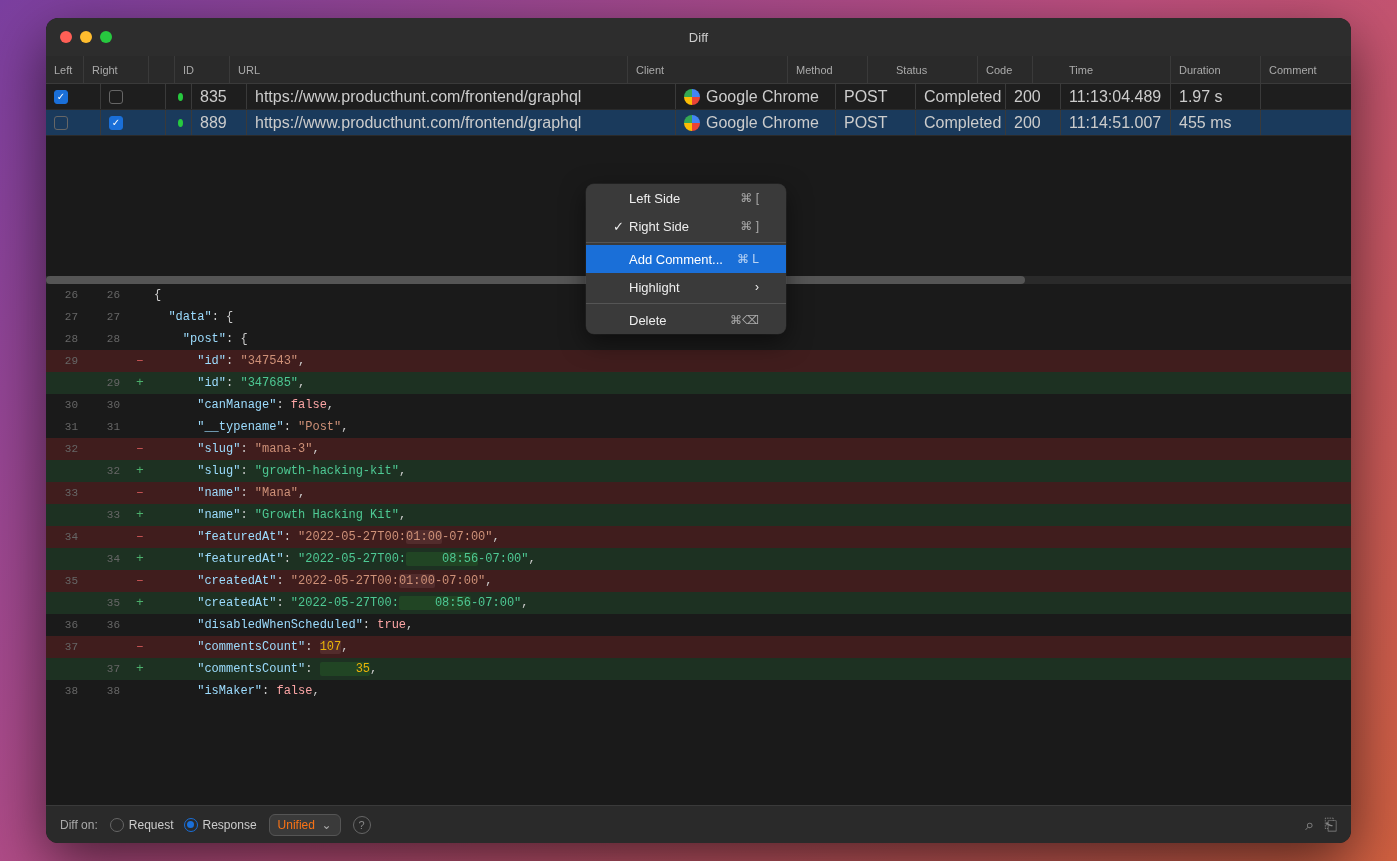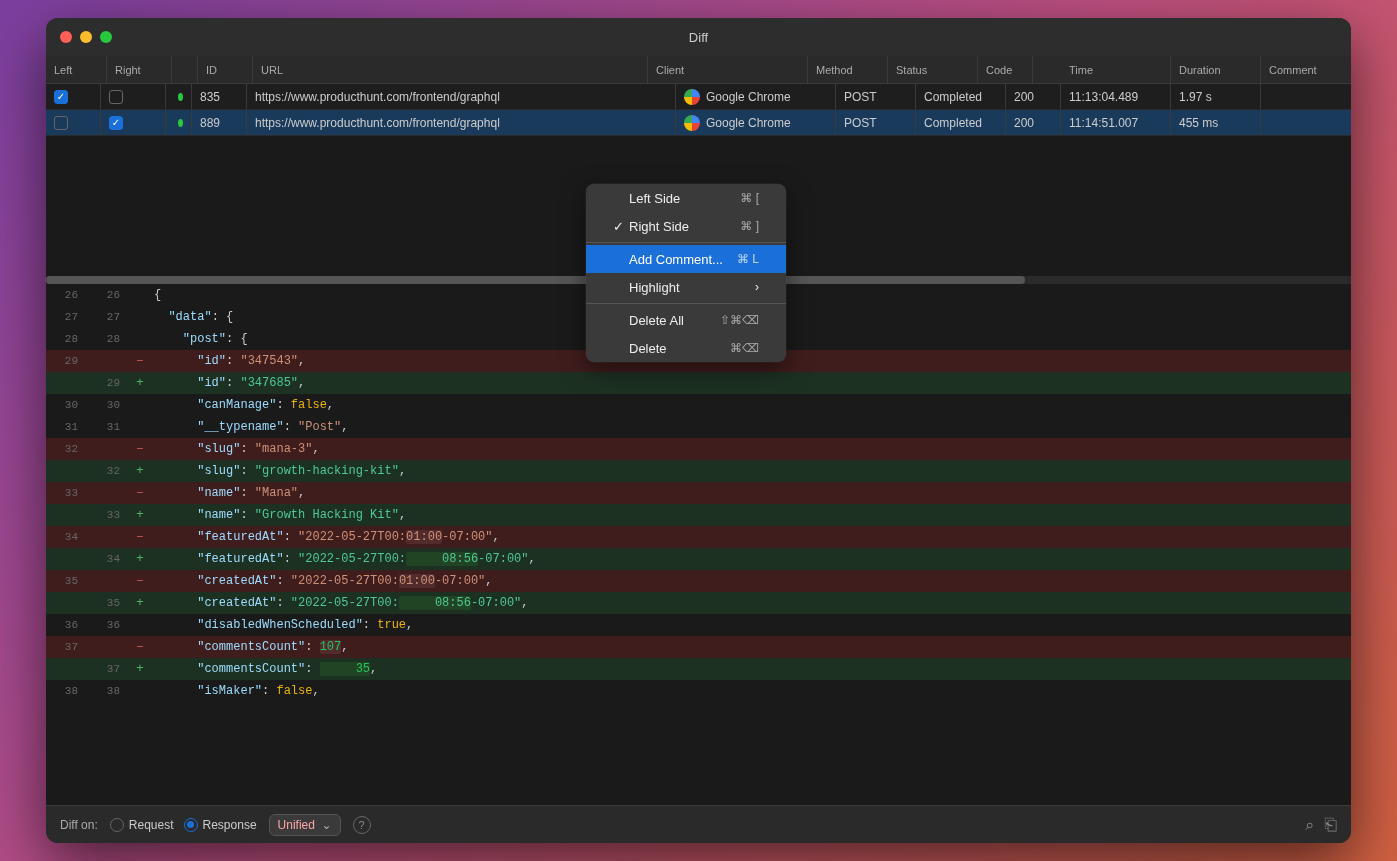--- a/index.html
+++ b/index.html
@@ -69,36 +69,36 @@
       font-weight: 500;
     }
     .th {
       padding: 0 8px;
       height: 100%;
       display: flex;
       align-items: center;
       border-right: 1px solid #3a3a3a;
       flex-shrink: 0;
     }
-    .th-left { width: 61px; }
+    .th-left { width: 38px; }
     .th-right { width: 65px; }
     .th-id { width: 55px; }
     .th-url { flex: 1; }
     .th-client { width: 160px; }
     .th-method { width: 80px; }
-    .th-status { width: 90px; }
+    .th-status { width: 90px; margin-left: 20px; }
     .th-code { width: 55px; }
     .th-time { width: 110px; margin-left: 28px; }
     .th-duration { width: 90px; }
     .th-comment { width: 90px; border-right: none; }
     .table-row {
       display: flex;
       height: 26px;
       align-items: center;
-      font-size: 12px;
+      font-size: 16px;
       color: #cccccc;
       border-bottom: 1px solid #2a2a2a;
       cursor: pointer;
     }
     .table-row.selected-blue {
       background: #1a3a5c;
     }
     .td {
       padding: 0 8px;
       height: 100%;
@@ -262,22 +262,22 @@
     .diff-marker.plus { color: #4caf6c; }
     .diff-text {
       flex: 1;
       white-space: pre;
       padding-left: 4px;
     }
     .color-bracket { color: #cccccc; }
     .color-key { color: #9cdcfe; }
     .color-string { color: #ce9178; }
     .color-string-green { color: #4ec994; }
-    .color-bool { color: #eab308; }
-    .color-num { color: #22c55e; }
+    .color-bool { color: #fca5a5; }
+    .color-num { color: #eab308; }
     .color-num-highlight { background: rgba(100,60,60,0.5); border-radius: 2px; }
     .color-num-highlight-green { background: rgba(40,100,40,0.4); border-radius: 2px; padding-left: 36px; }
     
     .bottom-bar {
       height: 38px;
       background: #2a2a2a;
       border-top: 1px solid #3a3a3a;
       display: flex;
       align-items: center;
       padding: 0 14px;
@@ -331,21 +331,21 @@
       color: #cccccc;
       font-size: 12px;
       display: flex;
       align-items: center;
       gap: 6px;
       cursor: pointer;
     }
     .select-wrapper select {
       background: transparent;
       border: none;
-      color: #fca5a5;
+      color: #f97316;
       font-size: 12px;
       outline: none;
       cursor: pointer;
       -webkit-appearance: none;
     }
     .help-btn {
       width: 18px;
       height: 18px;
       border-radius: 50%;
       border: 1.5px solid #666;
@@ -516,25 +516,20 @@
         <span class="shortcut">⌘ L</span>
       </div>
       <div class="menu-item">
         <span class="checkmark">&nbsp;</span>
         <span class="label">Highlight</span>
         <span class="arrow">›</span>
       </div>
       <div class="menu-divider"></div>
       <div class="menu-item">
         <span class="checkmark">&nbsp;</span>
-        <span class="label">Delete All</span>
-        <span class="shortcut">⇧⌘⌫</span>
-      </div>
-      <div class="menu-item">
-        <span class="checkmark">&nbsp;</span>
         <span class="label">Delete</span>
         <span class="shortcut">⌘⌫</span>
       </div>
     </div>
   </div>
 
   <div class="diff-area">
     <div class="scrollbar-track">
       <div class="scrollbar-thumb"></div>
     </div>

